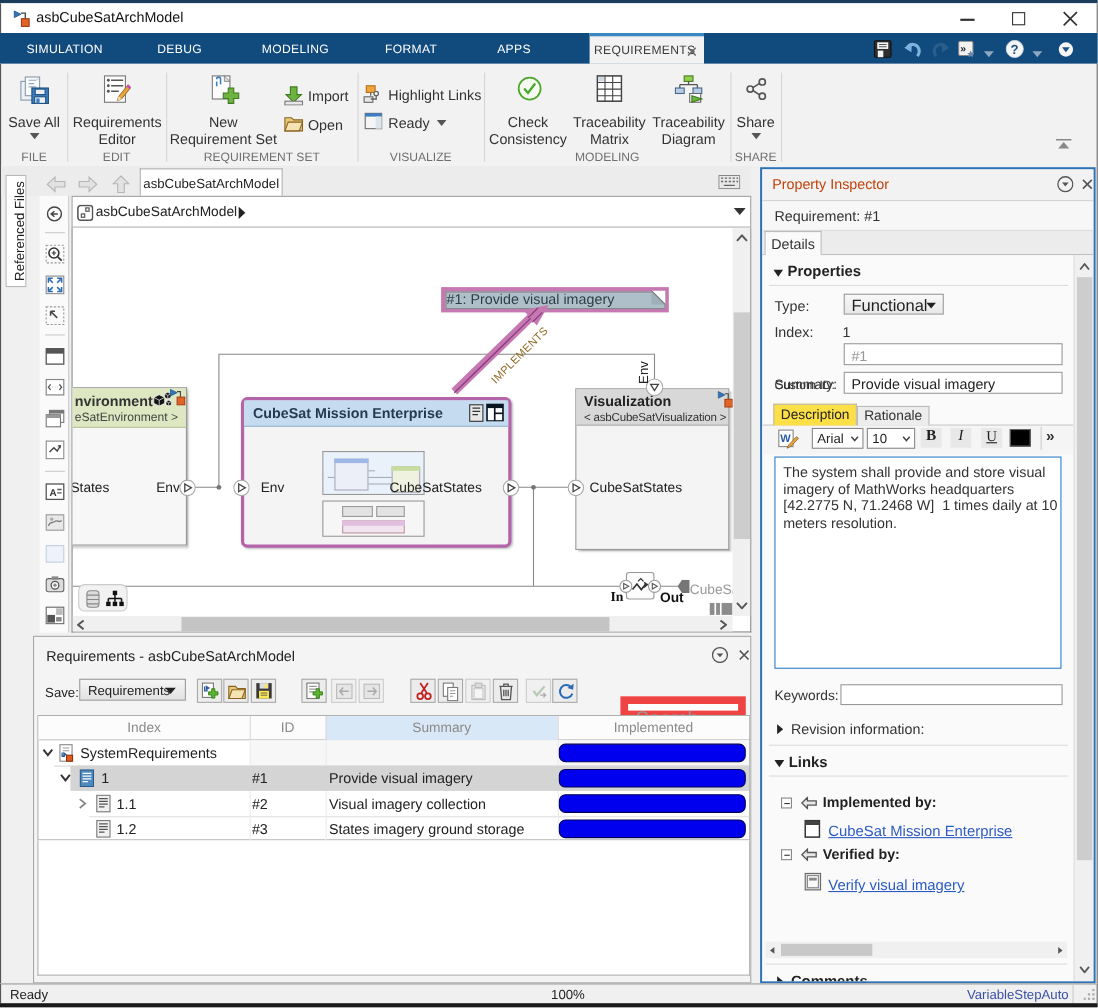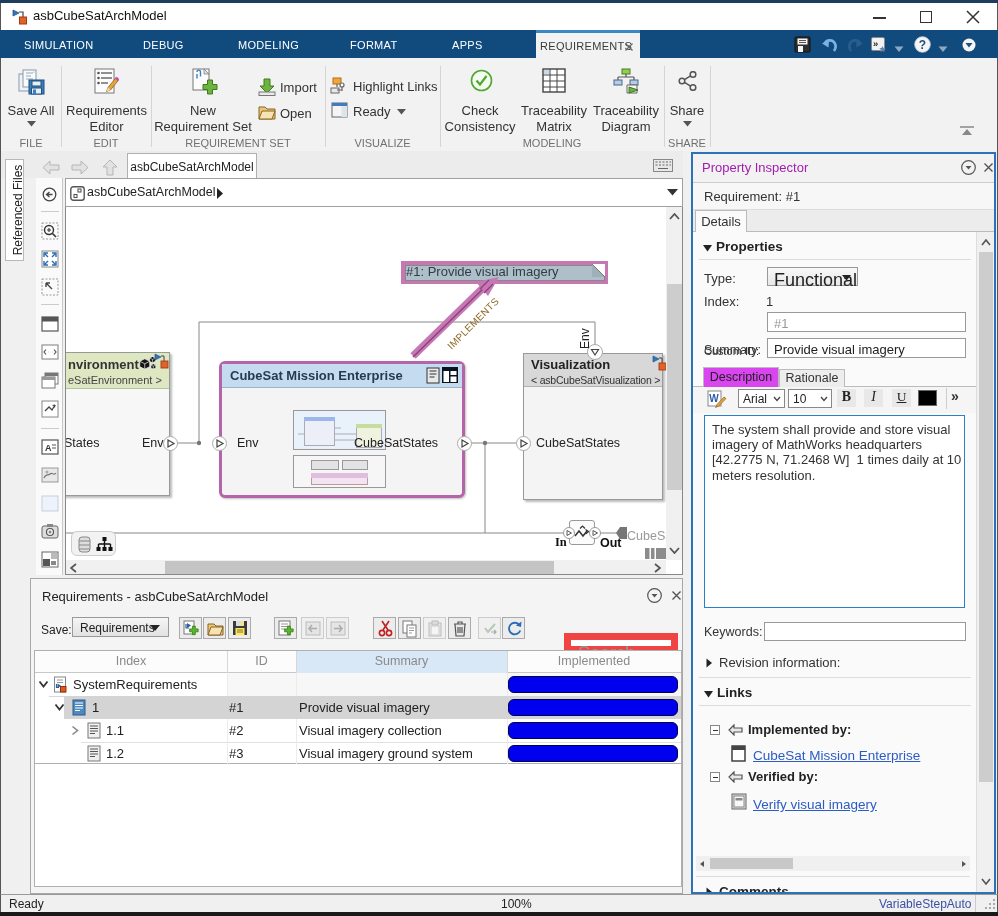--- a/index.html
+++ b/index.html
@@ -655,34 +655,34 @@
       <div class="abs" style="left:472px;top:0;width:1px;height:23px;background:#ececec;"></div>
       <div class="abs" style="left:473px;top:2.5px;width:170px;height:17.5px;background:#0000ee;border:1.5px solid #000055;border-radius:6px;"></div>
     </div>
     <div class="abs" style="left:0;top:91px;width:646px;height:23px;font-size:13px;color:#222;">
       <svg class="abs" style="left:52px;top:3px;" width="14" height="17" viewBox="0 0 14 17">
           <rect x="1" y="1" width="12" height="15" fill="#f0f0f0" stroke="#777"></rect>
           <path d="M3 4 h8 M3 6.5 h8 M3 9 h8 M3 11.5 h5" stroke="#555" stroke-width="1.2"></path>
         </svg>
       <div class="abs" style="left:71px;top:4px;text-align:center;">1.2</div>
       <div class="abs" style="left:194px;top:4px;">#3</div>
-      <div class="abs" style="left:264px;top:4px;">Visual imagery ground system</div>
+      <div class="abs" style="left:264px;top:4px;">States imagery ground storage</div>
       <div class="abs" style="left:192px;top:0;width:1px;height:23px;background:#ececec;"></div>
       <div class="abs" style="left:261px;top:0;width:1px;height:23px;background:#ececec;"></div>
       <div class="abs" style="left:472px;top:0;width:1px;height:23px;background:#ececec;"></div>
       <div class="abs" style="left:473px;top:2.5px;width:170px;height:17.5px;background:#0000ee;border:1.5px solid #000055;border-radius:6px;"></div>
     </div>
   </div>
   <div class="abs" style="left:3px;top:185px;width:648px;height:123px;background:#fff;border:1px solid #b0b0b0;border-top:none;"></div>
 </div>
 
 <div class="abs" style="left:691px;top:152px;width:305px;height:742px;background:#fafafa;border:2px solid #2d72b8;">
 
   <div class="abs" style="left:0;top:0;width:301px;height:29px;background:#f2f2f2;border-bottom:1px solid #ccc;">
-    <div class="abs" style="left:9px;top:6px;font-size:13px;color:#a21caf;">Property Inspector</div>
+    <div class="abs" style="left:9px;top:6px;font-size:13px;color:#c2410c;">Property Inspector</div>
     <svg class="abs" style="left:268px;top:6px;" width="15" height="15" viewBox="0 0 15 15">
         <circle cx="7.5" cy="7.5" r="6.8" fill="none" stroke="#555" stroke-width="1.2"></circle>
         <path d="M4.5 6 H10.5 L7.5 9.5 Z" fill="#555"></path>
       </svg>
     <svg class="abs" style="left:290px;top:8px;" width="11" height="11" viewBox="0 0 11 11">
         <path d="M1.5 1.5 L9.5 9.5 M9.5 1.5 L1.5 9.5" stroke="#555" stroke-width="1.4"></path>
       </svg>
   </div>
 
   <div class="abs" style="left:0;top:29px;width:301px;height:27px;background:#f7f7f7;border-bottom:1px solid #ddd;">
@@ -694,39 +694,39 @@
   </div>
 
   <div class="abs" style="left:0;top:78px;width:283px;height:660px;background:#fafafa;overflow:hidden;" id="pi-content">
 
     <svg class="abs" style="left:10px;top:13px;" width="9" height="7" viewBox="0 0 9 7">
         <path d="M0 0 H9 L4.5 6.5 Z" fill="#222"></path>
       </svg>
     <div class="abs" style="left:23px;top:7px;font-size:13.5px;font-weight:bold;color:#222;">Properties</div>
     <div class="abs" style="left:6px;top:27px;width:272px;height:1px;background:#dcdcdc;"></div>
     <div class="abs" style="left:11px;top:39px;font-size:13px;color:#333;">Type:</div>
-    <div class="abs" style="left:74px;top:35px;width:91px;height:19px;background:linear-gradient(#f8f8f8,#e8e8e8);border:1px solid #999;font-size:18px;color:#222;">
+    <div class="abs" style="left:74px;top:35px;width:91px;height:19px;background:linear-gradient(#f8f8f8,#e8e8e8);border:1px solid #999;font-size:15px;color:#222;">
       <span style="position:absolute;left:6px;top:2px;">Functional</span>
       <svg style="position:absolute;right:6px;top:7px;" width="9" height="6" viewBox="0 0 9 6">
           <path d="M0 0 H9 L4.5 5.5 Z" fill="#222"></path>
         </svg>
     </div>
     <div class="abs" style="left:11px;top:62px;font-size:13px;color:#333;">Index:</div>
     <div class="abs" style="left:73px;top:62px;font-size:13px;color:#333;">1</div>
     <div class="abs" style="left:11px;top:85px;font-size:11px;color:#333;margin-top:28px;">Custom ID:</div>
     <div class="abs" style="left:74px;top:80px;width:199px;height:20px;background:#fff;border:1px solid #999;font-size:13px;color:#999;">
         <span style="position:absolute;left:6px;top:3px;">#1</span>
       </div>
     <div class="abs" style="left:11px;top:111px;font-size:12.5px;color:#333;">Summary:</div>
     <div class="abs" style="left:74px;top:106px;width:199px;height:20px;background:#fff;border:1px solid #999;font-size:13px;color:#222;">
         <span style="position:absolute;left:6px;top:3px;">Provide visual imagery</span>
       </div>
 
     <div class="abs" style="left:0px;top:135px;width:283px;height:20px;border-bottom:1px solid #bbb;">
-      <div class="abs" style="left:10px;top:0px;width:76px;height:20px;background:#d946ef;border:1px solid #bbb;border-bottom:none;font-size:12.5px;color:#222;text-align:center;padding-top:2px;">Description</div>
+      <div class="abs" style="left:10px;top:0px;width:76px;height:20px;background:#fde047;border:1px solid #bbb;border-bottom:none;font-size:12.5px;color:#222;text-align:center;padding-top:2px;">Description</div>
       <div class="abs" style="left:86px;top:2px;width:66px;height:18px;background:#ededed;border:1px solid #bbb;border-bottom:none;font-size:12.5px;color:#333;text-align:center;padding-top:1px;">Rationale</div>
     </div>
 
     <div class="abs" style="left:0px;top:155px;width:283px;height:26px;background:#f5f5f5;">
       <svg class="abs" style="left:14px;top:3px;" width="20" height="19" viewBox="0 0 20 19">
         <rect x="1" y="1" width="13" height="15" fill="#fff" stroke="#888"></rect>
         <text x="7" y="12" font-size="10" font-weight="bold" fill="#2a5caa" text-anchor="middle" font-family="Liberation Sans">W</text>
         <path d="M18 8 L11 15.5 L9.5 18.5 L12.8 17 L20 9.5 Z" fill="#e8a33d" stroke="#8a6320" stroke-width="0.7" transform="translate(-1,-1)"></path>
       </svg>
       <div class="abs" style="left:45px;top:2px;width:47px;height:19px;background:#fff;border:1px solid #888;font-size:12px;color:#222;">

